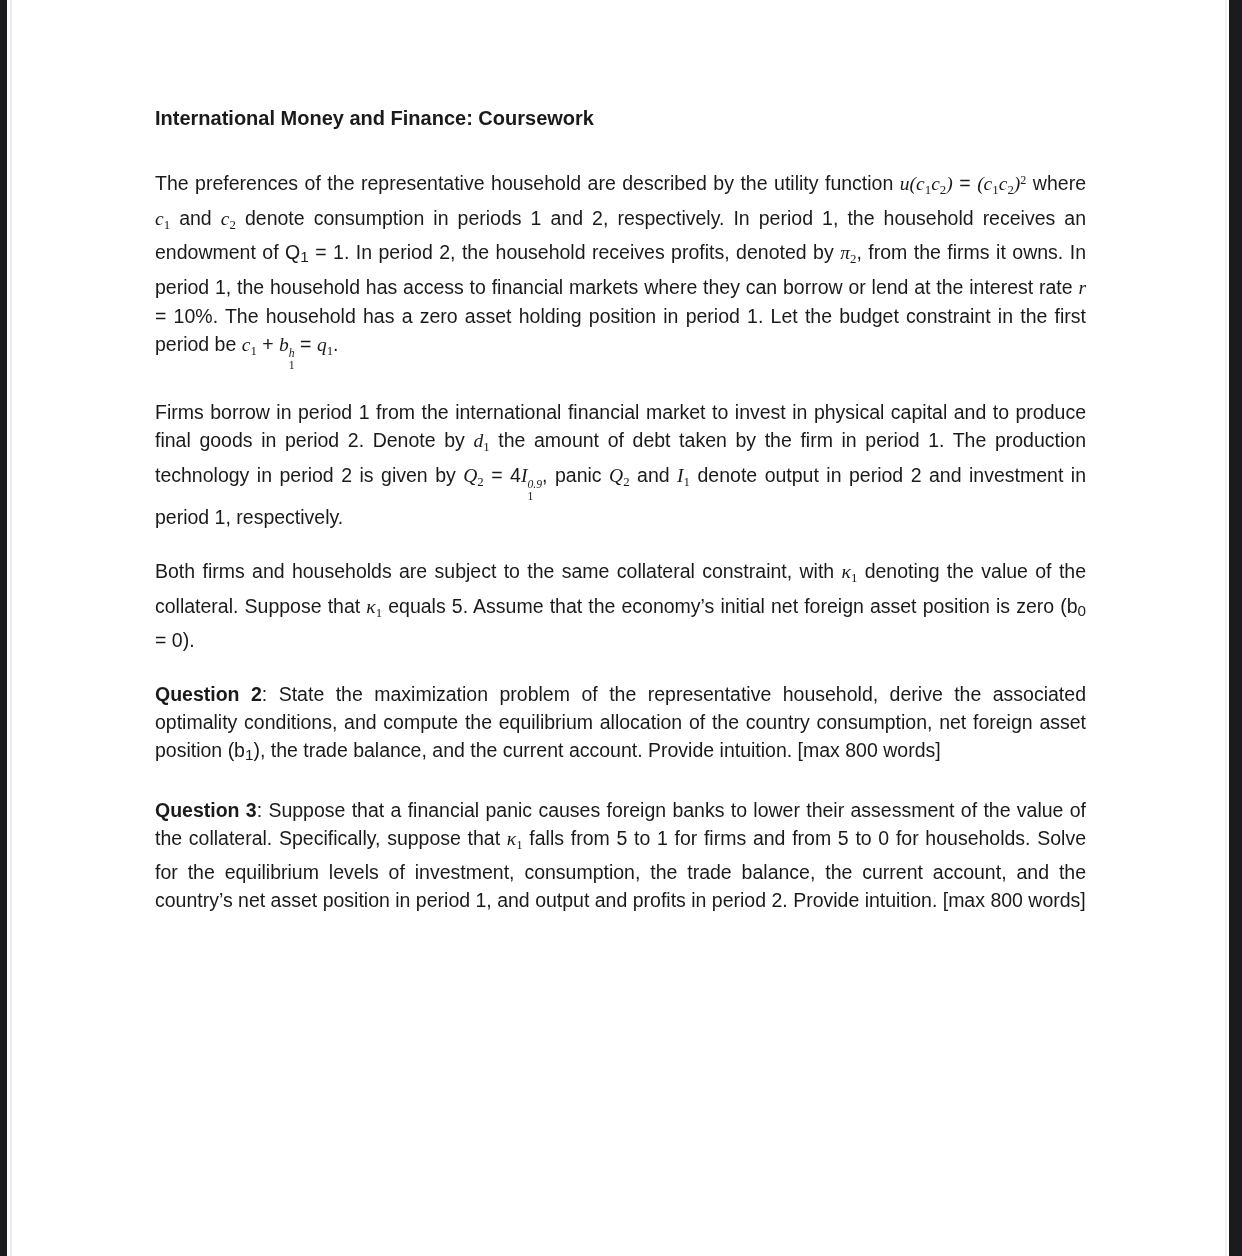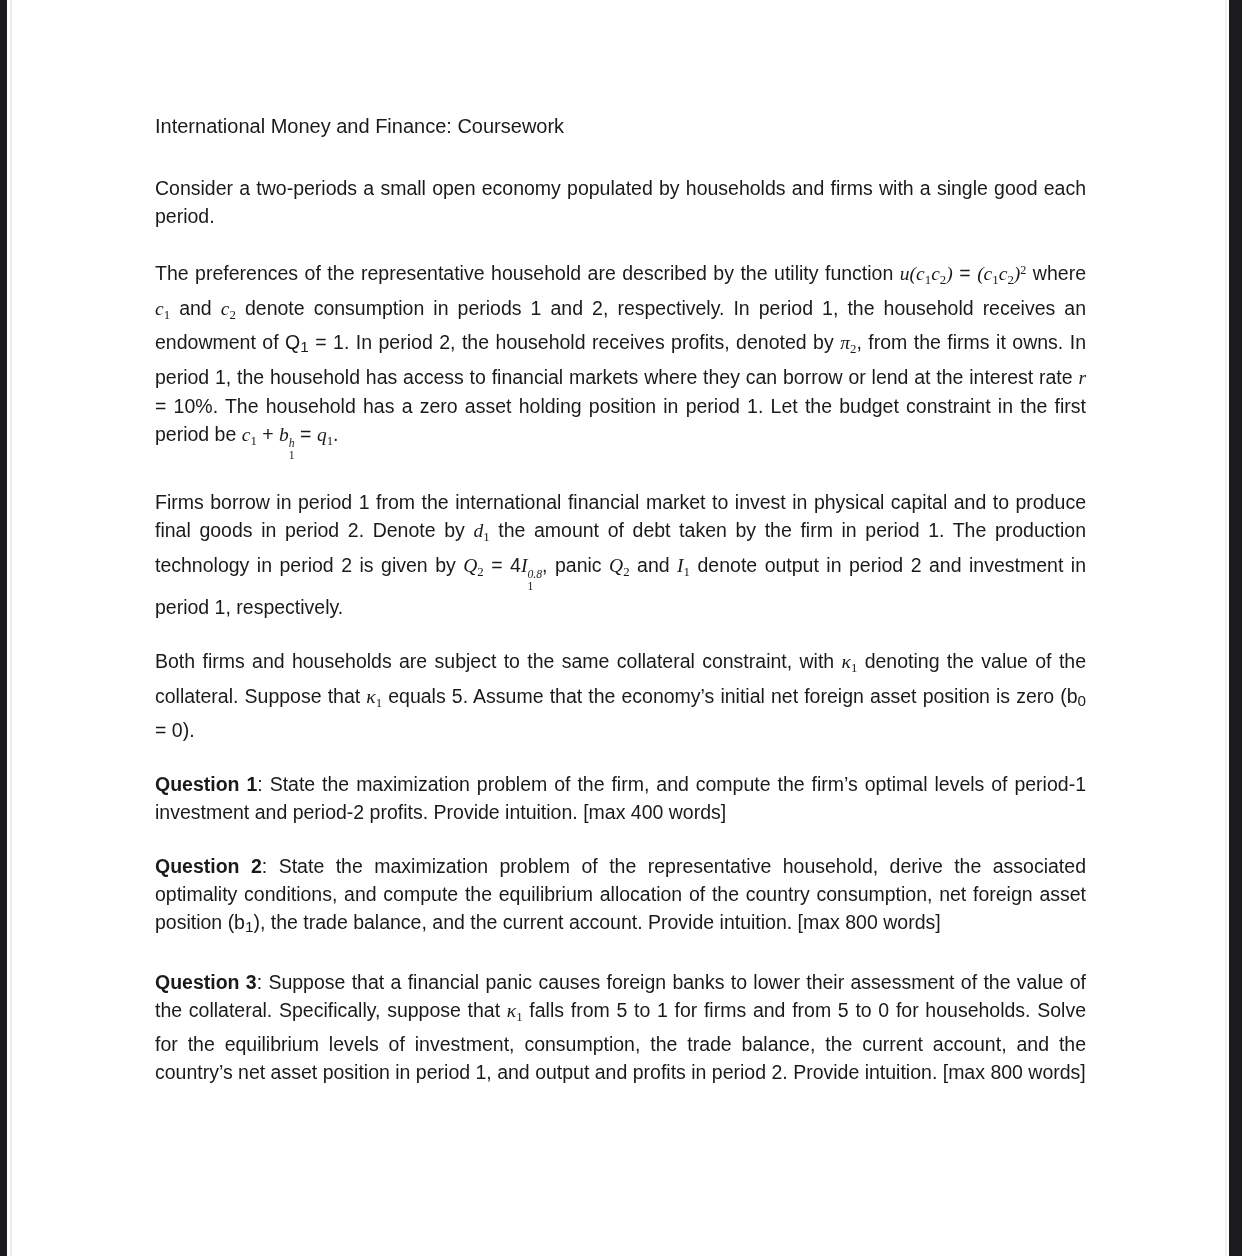--- a/index.html
+++ b/index.html
@@ -40,22 +40,22 @@
     left: 155px;
     top: 104px;
     width: 931px;
     color: #1a1a1a;
     font-family: "Liberation Sans", sans-serif;
     font-size: 19.5px;
     line-height: 28px;
   }
   .doc-title {
     font-size: 20px;
-    font-weight: normal;
-    margin: 8px 0 34px 0;
+    font-weight: bold;
+    margin: 0 0 34px 0;
     line-height: 28px;
   }
   .para {
     margin: 0 0 26px 0;
     text-align: justify;
   }
   .para:last-child { margin-bottom: 12px; }
   
   .r-n { }
   .r-b { font-weight: bold; }
@@ -95,32 +95,30 @@
 <body style="background: rgb(255, 255, 255);">
 
 <div class="edge-bar-left" style="background: rgb(27, 27, 30);"></div>
 <div class="edge-line-left"></div>
 <div class="edge-line-right"></div>
 <div class="edge-bar-right" style="background: rgb(27, 27, 30);"></div>
 
 <div class="doc-content" style="color: rgb(26, 26, 26);">
   <h1 class="doc-title">International Money and Finance: Coursework</h1>
 
-  <p class="para"><span class="r-n">Consider a two-periods a small open economy populated by households and firms with a single good each period.</span></p>
 
   <p class="para"><span class="r-n">The preferences of the representative household are described by the utility function </span><span class="r-m">u(c</span><span class="r-msub">1</span><span class="r-m">c</span><span class="r-msub">2</span><span class="r-m">)</span><span class="r-n"> = </span><span class="r-m">(c</span><span class="r-msub">1</span><span class="r-m">c</span><span class="r-msub">2</span><span class="r-m">)</span><span class="r-msup">2</span><span class="r-n"> where </span><span class="r-m">c</span><span class="r-msub">1</span><span class="r-n"> and </span><span class="r-m">c</span><span class="r-msub">2</span><span class="r-n"> denote consumption in periods 1 and 2, respectively. In period 1, the household receives an endowment of Q</span><span class="r-sub">1</span><span class="r-n"> = 1. In period 2, the household receives profits, denoted by </span><span class="r-m">π</span><span class="r-msub">2</span><span class="r-n">, from the firms it owns. In period 1, the household has access to financial markets where they can borrow or lend at the interest rate </span><span class="r-m">r</span><span class="r-n"> = 10%. The household has a zero asset holding position in period 1. Let the budget constraint in the first period be </span><span class="r-m">c</span><span class="r-msub">1</span><span class="r-n"> + </span><span class="r-m">b</span><span class="r-stack">
         <span class="st-sup">h</span>
         <span class="st-sub">1</span>
       </span><span class="r-n"> = </span><span class="r-m">q</span><span class="r-msub">1</span><span class="r-n">.</span></p>
 
   <p class="para"><span class="r-n">Firms borrow in period 1 from the international financial market to invest in physical capital and to produce final goods in period 2. Denote by </span><span class="r-m">d</span><span class="r-msub">1</span><span class="r-n"> the amount of debt taken by the firm in period 1. The production technology in period 2 is given by </span><span class="r-m">Q</span><span class="r-msub">2</span><span class="r-n"> = 4</span><span class="r-m">I</span><span class="r-stack">
-        <span class="st-sup">0.8</span>
+        <span class="st-sup">0.9</span>
         <span class="st-sub">1</span>
       </span><span class="r-n">, panic </span><span class="r-m">Q</span><span class="r-msub">2</span><span class="r-n"> and </span><span class="r-m">I</span><span class="r-msub">1</span><span class="r-n"> denote output in period 2 and investment in period 1, respectively.</span></p>
 
   <p class="para"><span class="r-n">Both firms and households are subject to the same collateral constraint, with </span><span class="r-m">κ</span><span class="r-msub">1</span><span class="r-n"> denoting the value of the collateral. Suppose that </span><span class="r-m">κ</span><span class="r-msub">1</span><span class="r-n"> equals 5. Assume that the economy’s initial net foreign asset position is zero (b</span><span class="r-sub">0</span><span class="r-n"> = 0).</span></p>
 
-  <p class="para"><span class="r-b">Question 1</span><span class="r-n">: State the maximization problem of the firm, and compute the firm’s optimal levels of period-1 investment and period-2 profits. Provide intuition. [max 400 words]</span></p>
 
   <p class="para"><span class="r-b">Question 2</span><span class="r-n">: State the maximization problem of the representative household, derive the associated optimality conditions, and compute the equilibrium allocation of the country consumption, net foreign asset position (b</span><span class="r-sub">1</span><span class="r-n">), the trade balance, and the current account. Provide intuition. [max 800 words]</span></p>
 
   <p class="para"><span class="r-b">Question 3</span><span class="r-n">: Suppose that a financial panic causes foreign banks to lower their assessment of the value of the collateral. Specifically, suppose that </span><span class="r-m">κ</span><span class="r-msub">1</span><span class="r-n"> falls from 5 to 1 for firms and from 5 to 0 for households. Solve for the equilibrium levels of investment, consumption, the trade balance, the current account, and the country’s net asset position in period 1,  and output and profits in period 2. Provide intuition. [max 800 words]</span></p>
 </div>
 
 </body></html>

